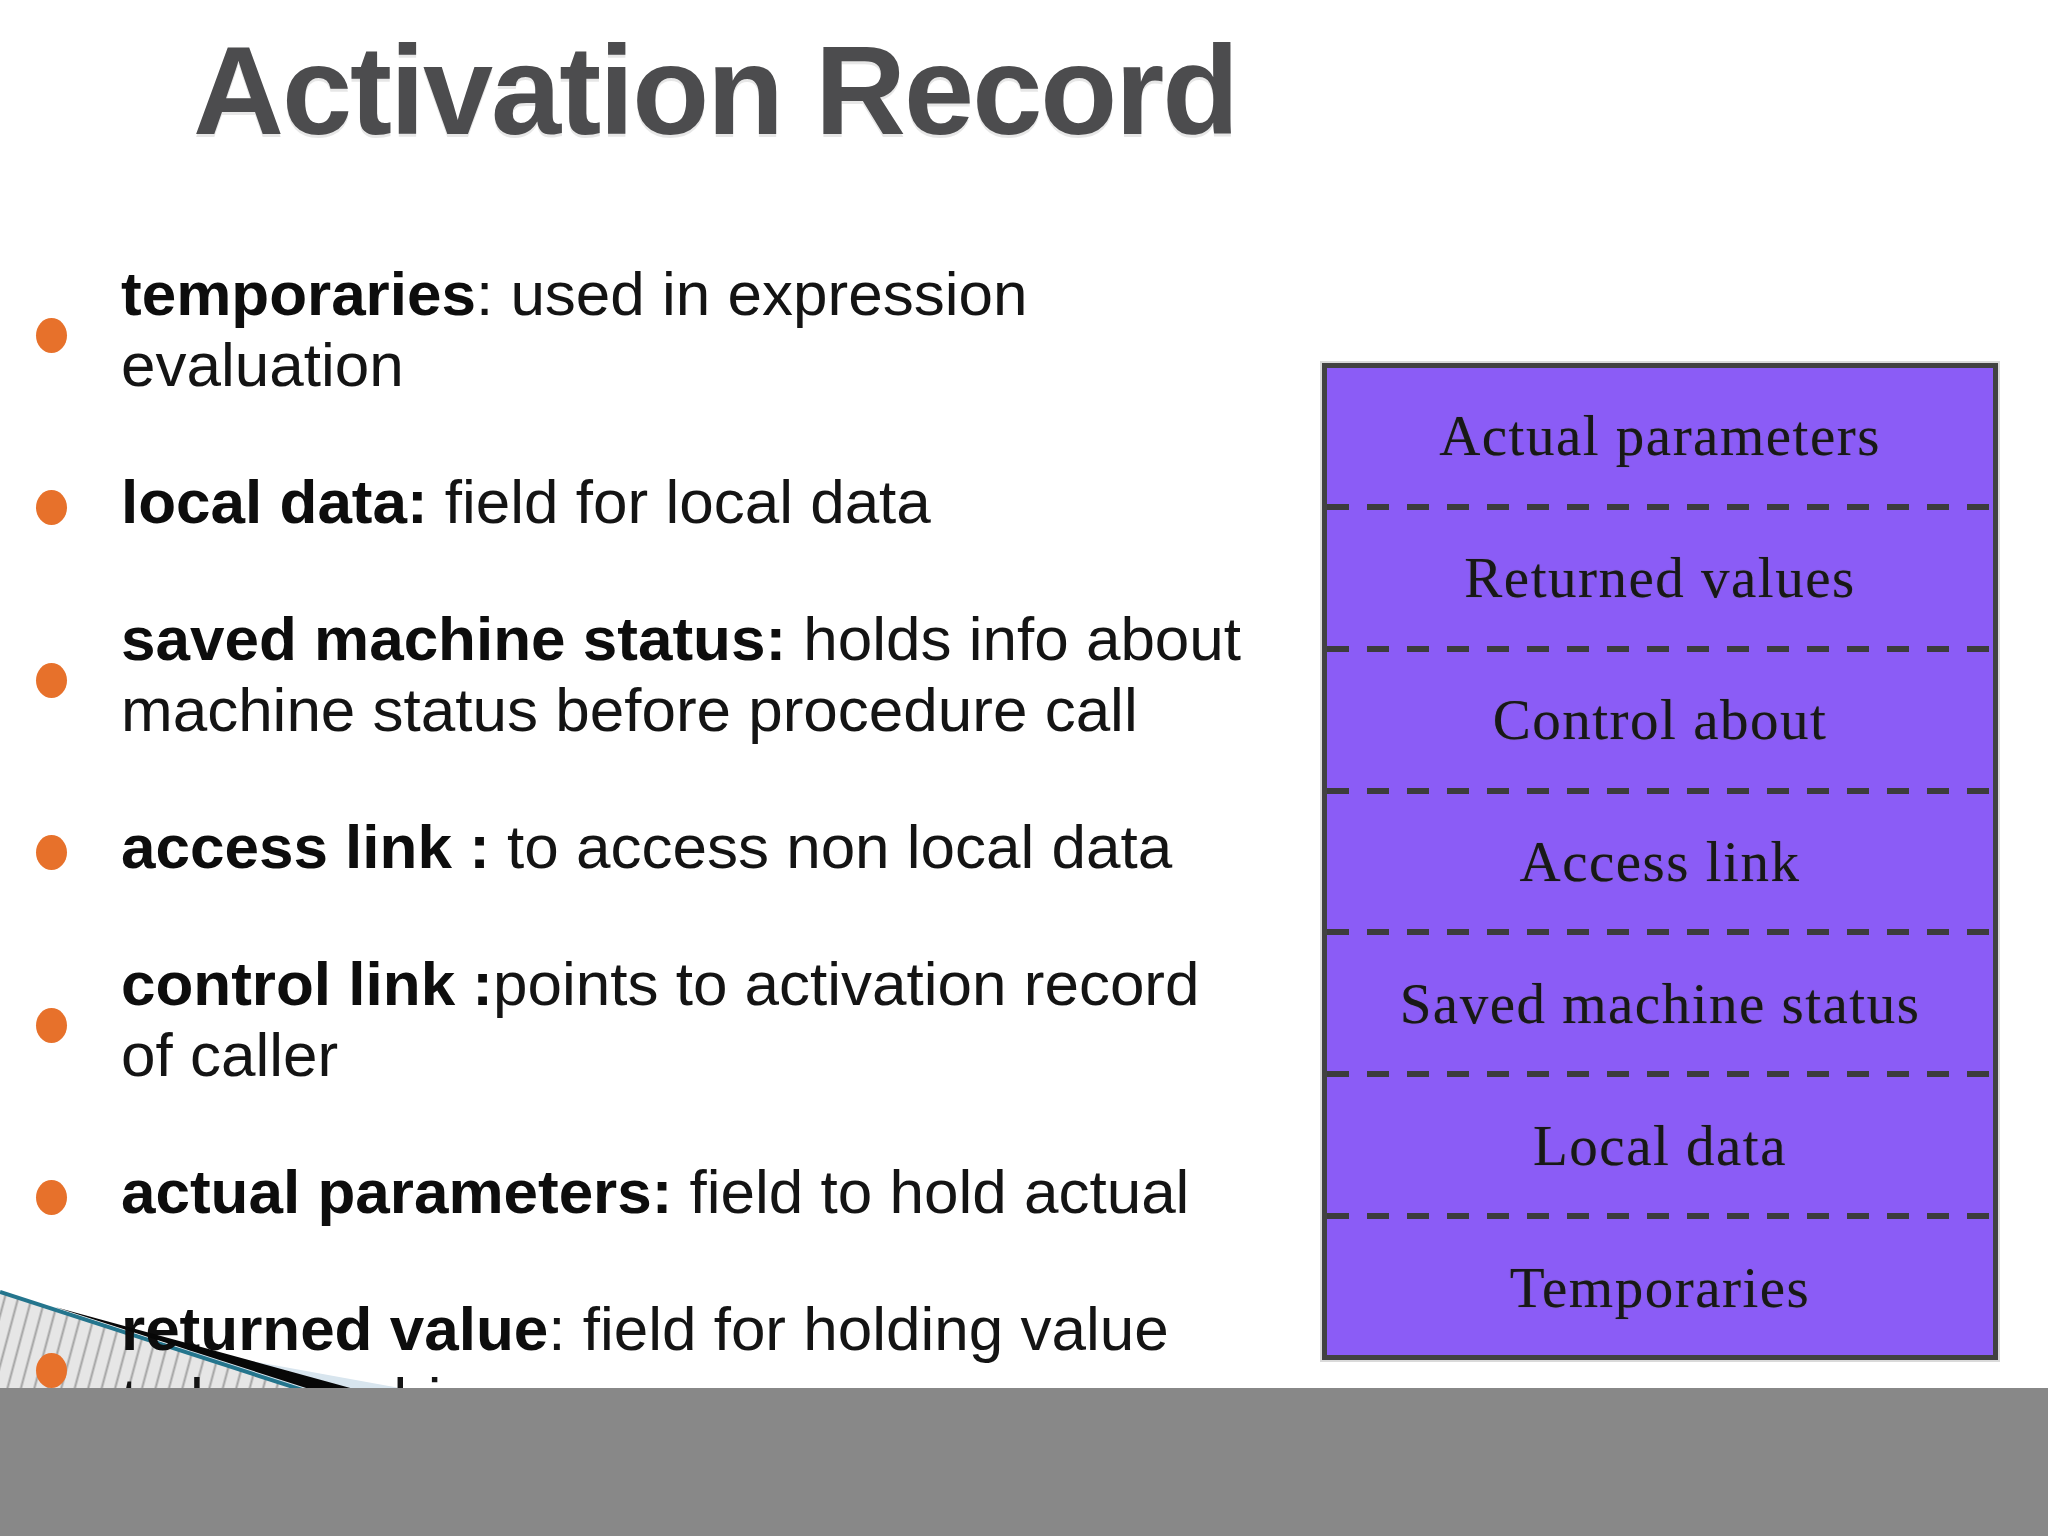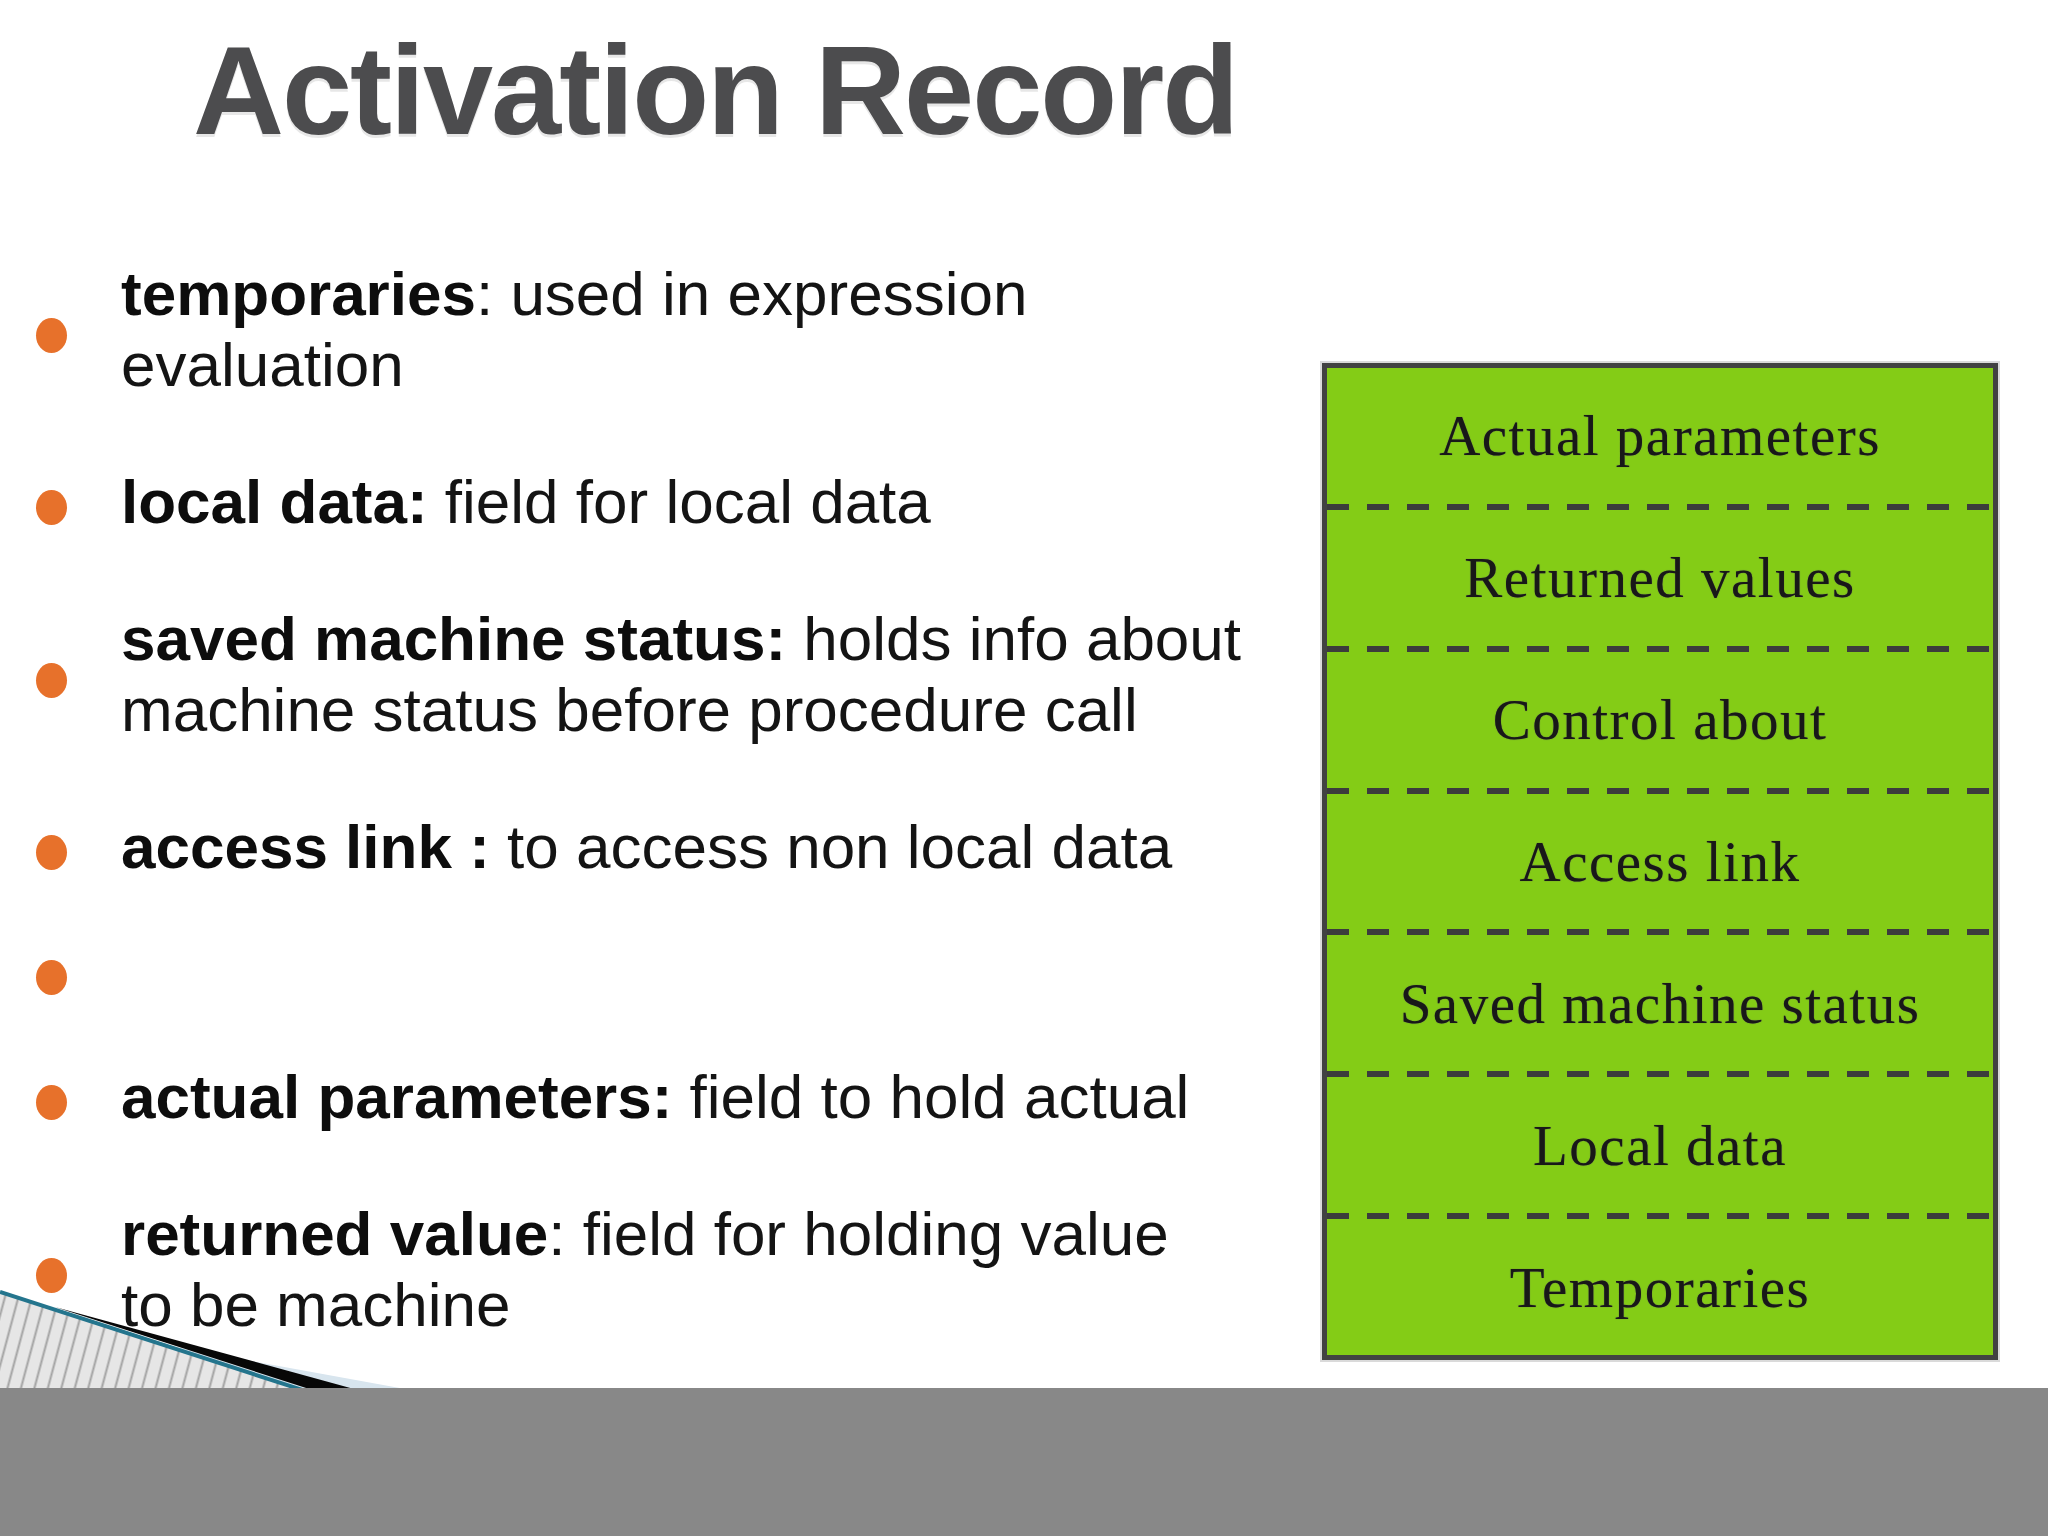--- a/index.html
+++ b/index.html
@@ -27,21 +27,21 @@
   }
   .btext{
     margin-left:54px;
     font-size:62px;line-height:71px;color:#141414;
   }
   .b-line1{white-space:nowrap;}
   .btext b{font-weight:700;color:#0d0d0d;}
   
   .ar-table{
     position:absolute;left:1322px;top:363px;width:676px;height:997px;
-    background:#84cc16;
+    background:#8b5cf6;
     border:5px solid #424242;
     box-sizing:border-box;
     box-shadow:0 0 0 2px rgba(150,150,150,.35);
     display:flex;flex-direction:column;
     z-index:2;
   }
   .ar-row{
     flex:1 1 0;
     display:flex;align-items:center;justify-content:center;
     font-family:"Liberation Serif","DejaVu Serif",serif;
@@ -106,20 +106,24 @@
     <div class="bullet">
       <span class="dot" style="background: rgb(231, 113, 43);"></span>
       <div class="btext">
         <div class="b-line1"><b>access link :</b><span> to access non local data</span></div>
         <div class="b-line2"></div>
       </div>
     </div>
 
     <div class="bullet">
       <span class="dot" style="background: rgb(231, 113, 43);"></span>
+      <div class="btext">
+        <div class="b-line1"><b>control link :</b><span>points to activation record</span></div>
+        <div class="b-line2">of caller</div>
+      </div>
     </div>
 
     <div class="bullet">
       <span class="dot" style="background: rgb(231, 113, 43);"></span>
       <div class="btext">
         <div class="b-line1"><b>actual parameters:</b><span> field to hold actual</span></div>
       </div>
     </div>
 
     <div class="bullet">

